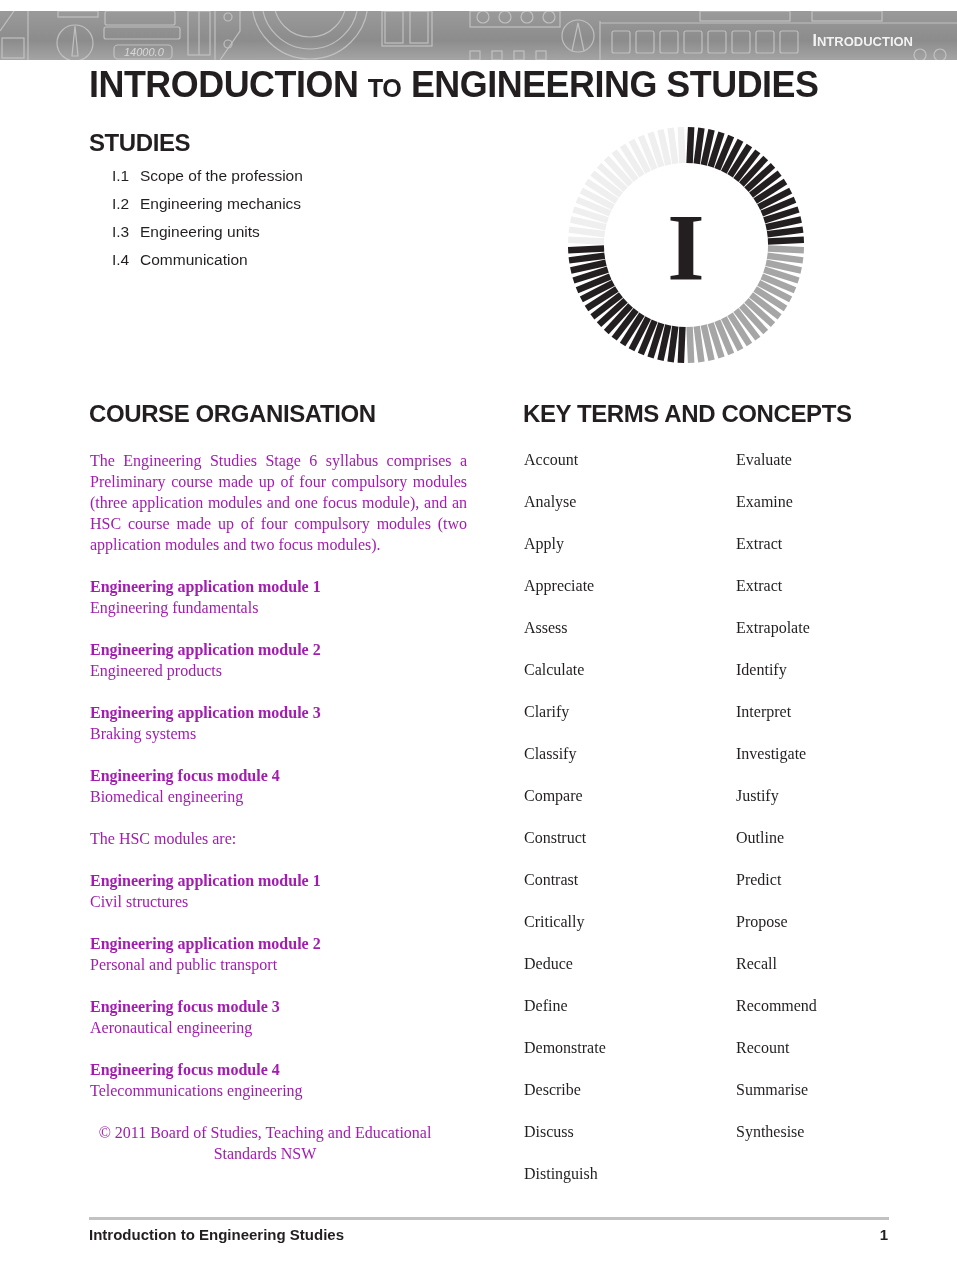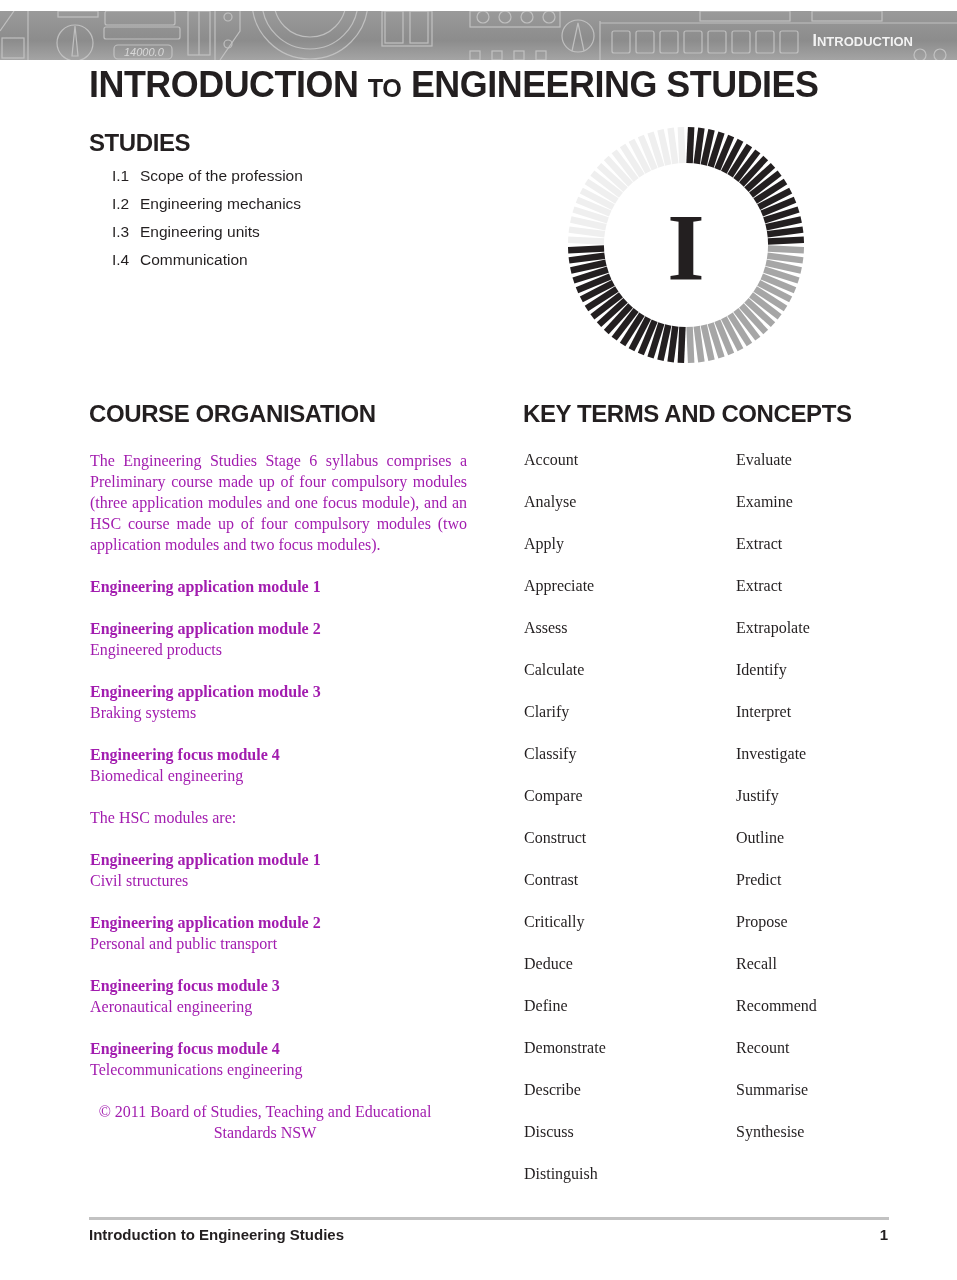--- a/index.html
+++ b/index.html
@@ -226,20 +226,21 @@
     </svg>
   <div class="emblem-letter">I</div>
 </div>
 
 <h2 class="h2 course-title">COURSE ORGANISATION</h2>
 <div class="course-body">
   <p class="intro">The Engineering Studies Stage 6 syllabus comprises a Preliminary course made up of four compulsory modules (three application modules and one focus module), and an HSC course made up of four compulsory modules (two application modules and two focus modules).</p>
 
   <div class="module">
     <p class="mhead">Engineering application module 1</p>
+    <p class="mname">Engineering fundamentals</p>
   </div>
   <div class="module">
     <p class="mhead">Engineering application module 2</p>
     <p class="mname">Engineered products</p>
   </div>
   <div class="module">
     <p class="mhead">Engineering application module 3</p>
     <p class="mname">Braking systems</p>
   </div>
   <div class="module">

